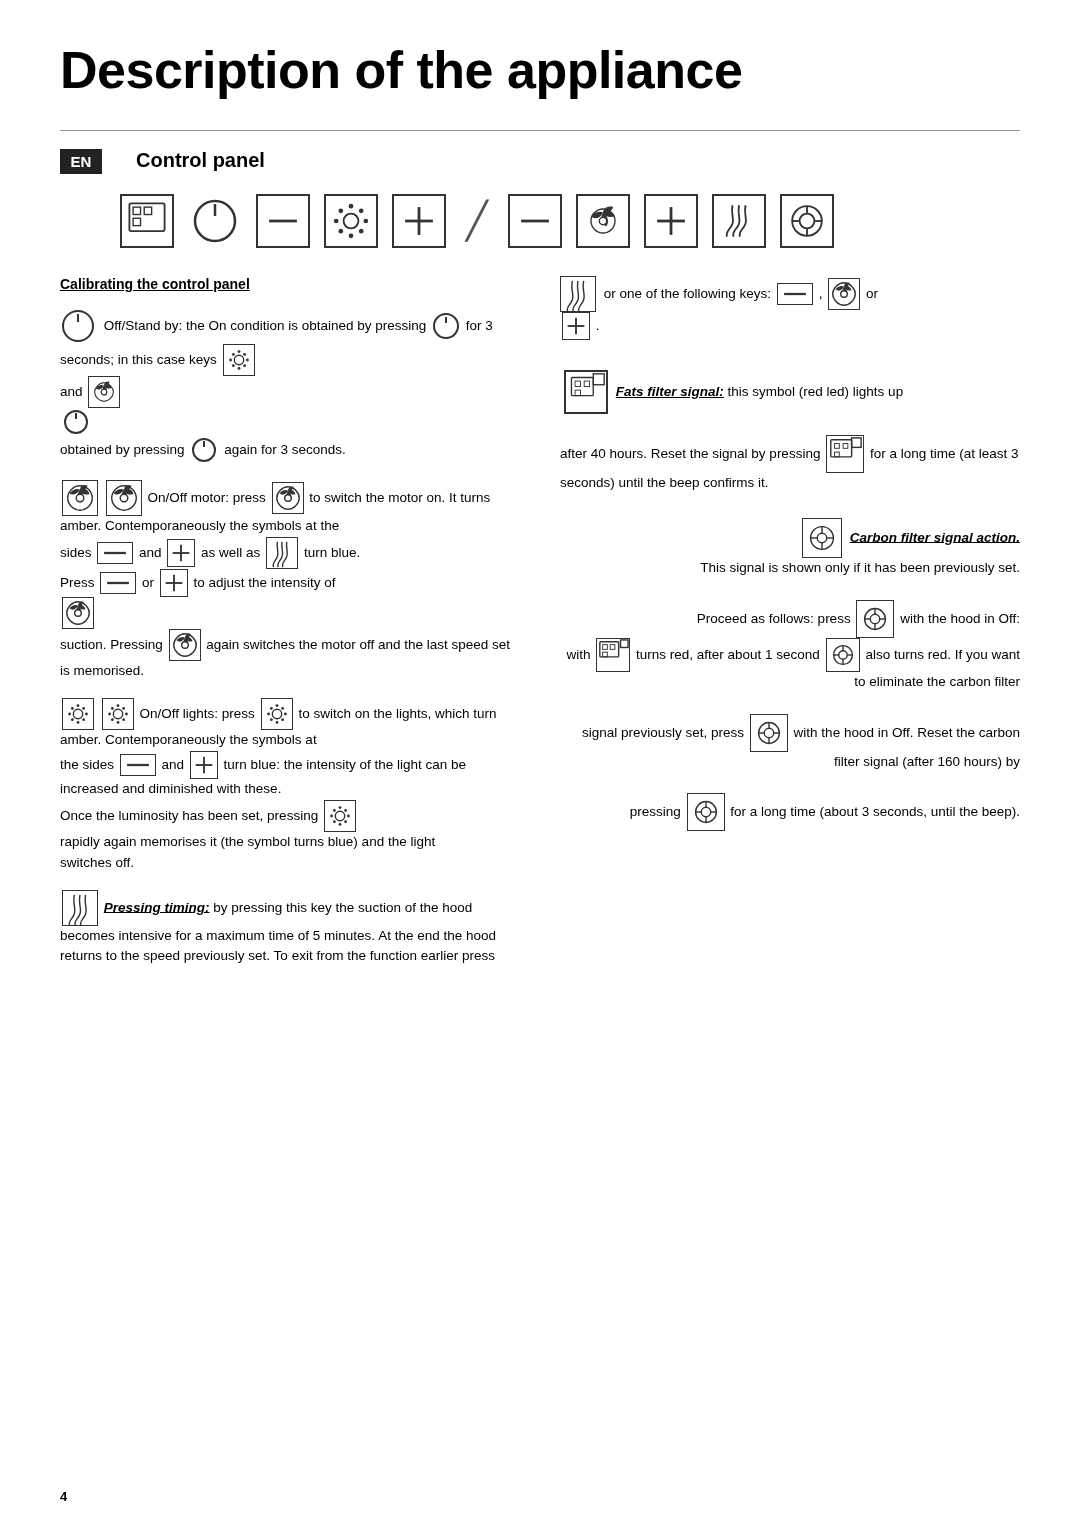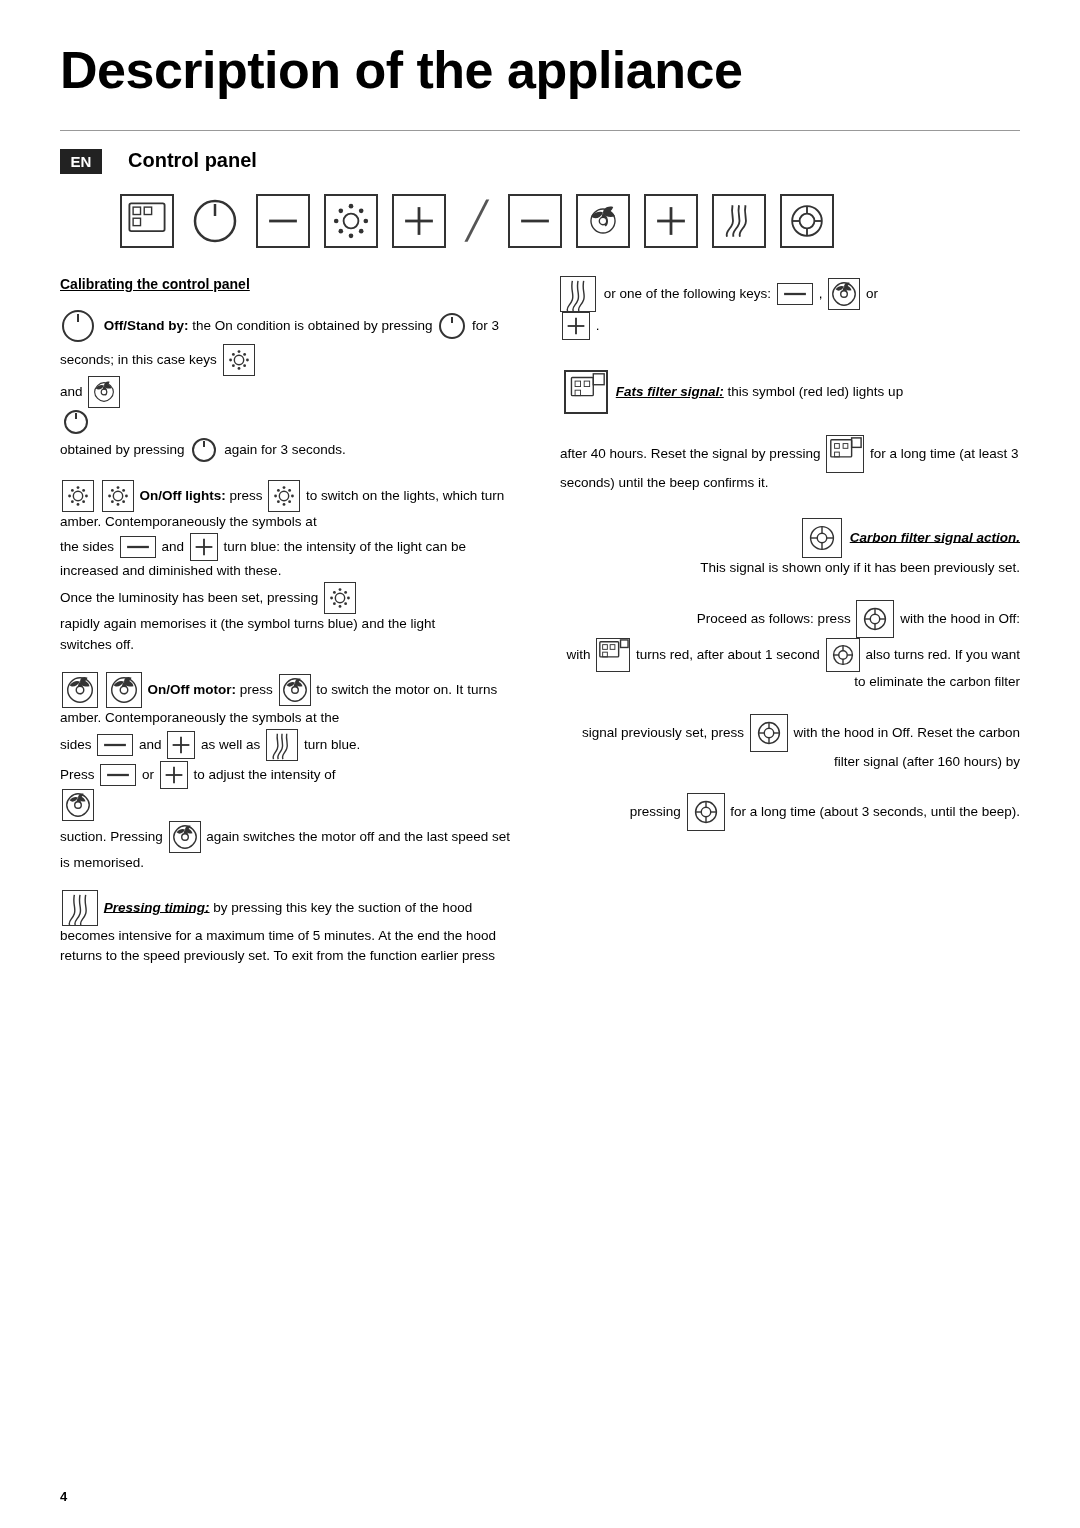--- a/index.html
+++ b/index.html
@@ -27,21 +27,21 @@
     }
 
     .top-divider {
       border: none;
       border-top: 1.5px solid #999;
       margin-bottom: 16px;
     }
 
     .lang-section {
       display: flex;
-      gap: 8px;
+      gap: 16px;
       align-items: flex-start;
       margin-bottom: 20px;
     }
 
     .lang-badge {
       background: #222;
       color: #fff;
       font-weight: bold;
       font-size: 15px;
       padding: 4px 10px;
@@ -93,21 +93,21 @@
       margin-bottom: 4px;
       text-decoration: underline;
     }
 
     .body-text {
       font-size: 13.5px;
       line-height: 1.55;
     }
 
     .bold-label {
-      font-weight: bold;
+      font-weight: normal;
     }
 
     .underline-label {
       text-decoration: underline;
       font-weight: bold;
       font-style: italic;
     }
 
     .page-num {
       position: absolute;
@@ -258,20 +258,100 @@
           <svg width="28" height="28" viewBox="0 0 28 28" style="display:inline-block;vertical-align:middle;margin:0 2px;">
             <circle cx="14" cy="14" r="11" fill="none" stroke="#333" stroke-width="2"></circle>
             <line x1="14" y1="5" x2="14" y2="11" stroke="#333" stroke-width="2"></line>
           </svg>
           <span>again for 3 seconds.</span>
         </p>
       </div>
 
       <div class="subsection section-block">
         <p class="body-text">
+          <svg width="36" height="36" viewBox="0 0 36 36" style="display:inline-block;vertical-align:middle;border:1.5px solid #333;margin:0 2px;">
+            <path d="M18 5 C11 5 5 11 5 18 C5 25 11 31 18 31 C25 31 31 25 31 18 C31 11 25 5 18 5Z" fill="none" stroke="#333" stroke-width="1.5"></path>
+            <path d="M18 9 C18 5 22 3 26 5 C24 10 20 11 18 9Z" fill="#333"></path>
+            <path d="M18 9 C22 7 27 9 28 14 C23 15 19 14 18 9Z" fill="#333"></path>
+            <path d="M18 9 C22 13 22 19 19 23 C16 19 14 14 18 9Z" fill="#333"></path>
+            <path d="M18 9 C15 14 10 16 7 13 C11 8 15 8 18 9Z" fill="#333"></path>
+            <circle cx="18" cy="18" r="4" fill="#fff" stroke="#333" stroke-width="1.5"></circle>
+          </svg>
+          <svg width="36" height="36" viewBox="0 0 36 36" style="display:inline-block;vertical-align:middle;border:1.5px solid #333;margin:0 2px;">
+            <path d="M18 5 C11 5 5 11 5 18 C5 25 11 31 18 31 C25 31 31 25 31 18 C31 11 25 5 18 5Z" fill="none" stroke="#333" stroke-width="1.5"></path>
+            <path d="M18 9 C18 5 22 3 26 5 C24 10 20 11 18 9Z" fill="#333"></path>
+            <path d="M18 9 C22 7 27 9 28 14 C23 15 19 14 18 9Z" fill="#333"></path>
+            <path d="M18 9 C22 13 22 19 19 23 C16 19 14 14 18 9Z" fill="#333"></path>
+            <path d="M18 9 C15 14 10 16 7 13 C11 8 15 8 18 9Z" fill="#333"></path>
+            <circle cx="18" cy="18" r="4" fill="#fff" stroke="#333" stroke-width="1.5"></circle>
+          </svg>
+          <span class="bold-label">On/Off motor:</span>
+          <span> press </span>
+          <svg width="32" height="32" viewBox="0 0 32 32" style="display:inline-block;vertical-align:middle;border:1.5px solid #333;margin:0 2px;">
+            <path d="M16 4 C10 4 4 10 4 16 C4 22 10 28 16 28 C22 28 28 22 28 16 C28 10 22 4 16 4Z" fill="none" stroke="#333" stroke-width="1.5"></path>
+            <path d="M16 8 C16 5 19 3 22 4 C21 8 18 9 16 8Z" fill="#333"></path>
+            <path d="M16 8 C19 6 23 8 24 12 C20 13 17 12 16 8Z" fill="#333"></path>
+            <path d="M16 8 C20 11 20 17 18 20 C15 17 13 13 16 8Z" fill="#333"></path>
+            <path d="M16 8 C14 12 10 14 7 11 C10 7 14 7 16 8Z" fill="#333"></path>
+            <circle cx="16" cy="16" r="3.5" fill="#fff" stroke="#333" stroke-width="1.5"></circle>
+          </svg>
+          <span> to switch the motor on. It turns amber. Contemporaneously the symbols at the</span>
+          <br>
+          <span>sides </span>
+          <svg width="36" height="22" viewBox="0 0 36 22" style="display:inline-block;vertical-align:middle;border:1.5px solid #333;margin:0 2px;">
+            <line x1="6" y1="11" x2="30" y2="11" stroke="#333" stroke-width="2.5"></line>
+          </svg>
+          <span> and </span>
+          <svg width="28" height="28" viewBox="0 0 28 28" style="display:inline-block;vertical-align:middle;border:1.5px solid #333;margin:0 2px;">
+            <line x1="14" y1="5" x2="14" y2="23" stroke="#333" stroke-width="2"></line>
+            <line x1="5" y1="14" x2="23" y2="14" stroke="#333" stroke-width="2"></line>
+          </svg>
+          <span> as well as </span>
+          <svg width="32" height="32" viewBox="0 0 32 32" style="display:inline-block;vertical-align:middle;border:1.5px solid #333;margin:0 2px;">
+            <path d="M11 4 C10 12 13 15 11 20 C9 25 5 27 7 31" fill="none" stroke="#333" stroke-width="1.5"></path>
+            <path d="M16 4 C15 12 18 15 16 20 C14 25 10 27 12 31" fill="none" stroke="#333" stroke-width="1.5"></path>
+            <path d="M21 4 C20 12 23 15 21 20 C19 25 15 27 17 31" fill="none" stroke="#333" stroke-width="1.5"></path>
+          </svg>
+          <span> turn blue.</span>
+          <br>
+          <span>Press </span>
+          <svg width="36" height="22" viewBox="0 0 36 22" style="display:inline-block;vertical-align:middle;border:1.5px solid #333;margin:0 2px;">
+            <line x1="6" y1="11" x2="30" y2="11" stroke="#333" stroke-width="2.5"></line>
+          </svg>
+          <span> or </span>
+          <svg width="28" height="28" viewBox="0 0 28 28" style="display:inline-block;vertical-align:middle;border:1.5px solid #333;margin:0 2px;">
+            <line x1="14" y1="5" x2="14" y2="23" stroke="#333" stroke-width="2"></line>
+            <line x1="5" y1="14" x2="23" y2="14" stroke="#333" stroke-width="2"></line>
+          </svg>
+          <span> to adjust the intensity of</span>
+          <br>
+          <svg width="32" height="32" viewBox="0 0 32 32" style="display:inline-block;vertical-align:middle;border:1.5px solid #333;margin:0 2px;">
+            <path d="M16 4 C10 4 4 10 4 16 C4 22 10 28 16 28 C22 28 28 22 28 16 C28 10 22 4 16 4Z" fill="none" stroke="#333" stroke-width="1.5"></path>
+            <path d="M16 8 C16 5 19 3 22 4 C21 8 18 9 16 8Z" fill="#333"></path>
+            <path d="M16 8 C19 6 23 8 24 12 C20 13 17 12 16 8Z" fill="#333"></path>
+            <path d="M16 8 C20 11 20 17 18 20 C15 17 13 13 16 8Z" fill="#333"></path>
+            <path d="M16 8 C14 12 10 14 7 11 C10 7 14 7 16 8Z" fill="#333"></path>
+            <circle cx="16" cy="16" r="3.5" fill="#fff" stroke="#333" stroke-width="1.5"></circle>
+          </svg>
+          <br>
+          <span>suction. Pressing </span>
+          <svg width="32" height="32" viewBox="0 0 32 32" style="display:inline-block;vertical-align:middle;border:1.5px solid #333;margin:0 2px;">
+            <path d="M16 4 C10 4 4 10 4 16 C4 22 10 28 16 28 C22 28 28 22 28 16 C28 10 22 4 16 4Z" fill="none" stroke="#333" stroke-width="1.5"></path>
+            <path d="M16 8 C16 5 19 3 22 4 C21 8 18 9 16 8Z" fill="#333"></path>
+            <path d="M16 8 C19 6 23 8 24 12 C20 13 17 12 16 8Z" fill="#333"></path>
+            <path d="M16 8 C20 11 20 17 18 20 C15 17 13 13 16 8Z" fill="#333"></path>
+            <path d="M16 8 C14 12 10 14 7 11 C10 7 14 7 16 8Z" fill="#333"></path>
+            <circle cx="16" cy="16" r="3.5" fill="#fff" stroke="#333" stroke-width="1.5"></circle>
+          </svg>
+          <span> again switches the motor off and the last speed set is memorised.</span>
+        </p>
+      </div>
+
+      <div class="subsection section-block">
+        <p class="body-text">
           <svg width="32" height="32" viewBox="0 0 32 32" style="display:inline-block;vertical-align:middle;border:1.5px solid #333;margin:0 2px;">
             <circle cx="16" cy="16" r="5" fill="none" stroke="#333" stroke-width="1.5"></circle>
             <circle cx="16" cy="7" r="1.5" fill="#333"></circle>
             <circle cx="16" cy="25" r="1.5" fill="#333"></circle>
             <circle cx="7" cy="16" r="1.5" fill="#333"></circle>
             <circle cx="25" cy="16" r="1.5" fill="#333"></circle>
             <circle cx="10" cy="10" r="1.5" fill="#333"></circle>
             <circle cx="22" cy="22" r="1.5" fill="#333"></circle>
             <circle cx="22" cy="10" r="1.5" fill="#333"></circle>
             <circle cx="10" cy="22" r="1.5" fill="#333"></circle>
@@ -322,100 +402,20 @@
             <circle cx="25" cy="16" r="1.5" fill="#333"></circle>
             <circle cx="10" cy="10" r="1.5" fill="#333"></circle>
             <circle cx="22" cy="22" r="1.5" fill="#333"></circle>
             <circle cx="22" cy="10" r="1.5" fill="#333"></circle>
             <circle cx="10" cy="22" r="1.5" fill="#333"></circle>
           </svg>
           <br>
           <span>rapidly again memorises it (the symbol turns blue) and the light</span>
           <br>
           <span>switches off.</span>
-        </p>
-      </div>
-
-      <div class="subsection section-block">
-        <p class="body-text">
-          <svg width="36" height="36" viewBox="0 0 36 36" style="display:inline-block;vertical-align:middle;border:1.5px solid #333;margin:0 2px;">
-            <path d="M18 5 C11 5 5 11 5 18 C5 25 11 31 18 31 C25 31 31 25 31 18 C31 11 25 5 18 5Z" fill="none" stroke="#333" stroke-width="1.5"></path>
-            <path d="M18 9 C18 5 22 3 26 5 C24 10 20 11 18 9Z" fill="#333"></path>
-            <path d="M18 9 C22 7 27 9 28 14 C23 15 19 14 18 9Z" fill="#333"></path>
-            <path d="M18 9 C22 13 22 19 19 23 C16 19 14 14 18 9Z" fill="#333"></path>
-            <path d="M18 9 C15 14 10 16 7 13 C11 8 15 8 18 9Z" fill="#333"></path>
-            <circle cx="18" cy="18" r="4" fill="#fff" stroke="#333" stroke-width="1.5"></circle>
-          </svg>
-          <svg width="36" height="36" viewBox="0 0 36 36" style="display:inline-block;vertical-align:middle;border:1.5px solid #333;margin:0 2px;">
-            <path d="M18 5 C11 5 5 11 5 18 C5 25 11 31 18 31 C25 31 31 25 31 18 C31 11 25 5 18 5Z" fill="none" stroke="#333" stroke-width="1.5"></path>
-            <path d="M18 9 C18 5 22 3 26 5 C24 10 20 11 18 9Z" fill="#333"></path>
-            <path d="M18 9 C22 7 27 9 28 14 C23 15 19 14 18 9Z" fill="#333"></path>
-            <path d="M18 9 C22 13 22 19 19 23 C16 19 14 14 18 9Z" fill="#333"></path>
-            <path d="M18 9 C15 14 10 16 7 13 C11 8 15 8 18 9Z" fill="#333"></path>
-            <circle cx="18" cy="18" r="4" fill="#fff" stroke="#333" stroke-width="1.5"></circle>
-          </svg>
-          <span class="bold-label">On/Off motor:</span>
-          <span> press </span>
-          <svg width="32" height="32" viewBox="0 0 32 32" style="display:inline-block;vertical-align:middle;border:1.5px solid #333;margin:0 2px;">
-            <path d="M16 4 C10 4 4 10 4 16 C4 22 10 28 16 28 C22 28 28 22 28 16 C28 10 22 4 16 4Z" fill="none" stroke="#333" stroke-width="1.5"></path>
-            <path d="M16 8 C16 5 19 3 22 4 C21 8 18 9 16 8Z" fill="#333"></path>
-            <path d="M16 8 C19 6 23 8 24 12 C20 13 17 12 16 8Z" fill="#333"></path>
-            <path d="M16 8 C20 11 20 17 18 20 C15 17 13 13 16 8Z" fill="#333"></path>
-            <path d="M16 8 C14 12 10 14 7 11 C10 7 14 7 16 8Z" fill="#333"></path>
-            <circle cx="16" cy="16" r="3.5" fill="#fff" stroke="#333" stroke-width="1.5"></circle>
-          </svg>
-          <span> to switch the motor on. It turns amber. Contemporaneously the symbols at the</span>
-          <br>
-          <span>sides </span>
-          <svg width="36" height="22" viewBox="0 0 36 22" style="display:inline-block;vertical-align:middle;border:1.5px solid #333;margin:0 2px;">
-            <line x1="6" y1="11" x2="30" y2="11" stroke="#333" stroke-width="2.5"></line>
-          </svg>
-          <span> and </span>
-          <svg width="28" height="28" viewBox="0 0 28 28" style="display:inline-block;vertical-align:middle;border:1.5px solid #333;margin:0 2px;">
-            <line x1="14" y1="5" x2="14" y2="23" stroke="#333" stroke-width="2"></line>
-            <line x1="5" y1="14" x2="23" y2="14" stroke="#333" stroke-width="2"></line>
-          </svg>
-          <span> as well as </span>
-          <svg width="32" height="32" viewBox="0 0 32 32" style="display:inline-block;vertical-align:middle;border:1.5px solid #333;margin:0 2px;">
-            <path d="M11 4 C10 12 13 15 11 20 C9 25 5 27 7 31" fill="none" stroke="#333" stroke-width="1.5"></path>
-            <path d="M16 4 C15 12 18 15 16 20 C14 25 10 27 12 31" fill="none" stroke="#333" stroke-width="1.5"></path>
-            <path d="M21 4 C20 12 23 15 21 20 C19 25 15 27 17 31" fill="none" stroke="#333" stroke-width="1.5"></path>
-          </svg>
-          <span> turn blue.</span>
-          <br>
-          <span>Press </span>
-          <svg width="36" height="22" viewBox="0 0 36 22" style="display:inline-block;vertical-align:middle;border:1.5px solid #333;margin:0 2px;">
-            <line x1="6" y1="11" x2="30" y2="11" stroke="#333" stroke-width="2.5"></line>
-          </svg>
-          <span> or </span>
-          <svg width="28" height="28" viewBox="0 0 28 28" style="display:inline-block;vertical-align:middle;border:1.5px solid #333;margin:0 2px;">
-            <line x1="14" y1="5" x2="14" y2="23" stroke="#333" stroke-width="2"></line>
-            <line x1="5" y1="14" x2="23" y2="14" stroke="#333" stroke-width="2"></line>
-          </svg>
-          <span> to adjust the intensity of</span>
-          <br>
-          <svg width="32" height="32" viewBox="0 0 32 32" style="display:inline-block;vertical-align:middle;border:1.5px solid #333;margin:0 2px;">
-            <path d="M16 4 C10 4 4 10 4 16 C4 22 10 28 16 28 C22 28 28 22 28 16 C28 10 22 4 16 4Z" fill="none" stroke="#333" stroke-width="1.5"></path>
-            <path d="M16 8 C16 5 19 3 22 4 C21 8 18 9 16 8Z" fill="#333"></path>
-            <path d="M16 8 C19 6 23 8 24 12 C20 13 17 12 16 8Z" fill="#333"></path>
-            <path d="M16 8 C20 11 20 17 18 20 C15 17 13 13 16 8Z" fill="#333"></path>
-            <path d="M16 8 C14 12 10 14 7 11 C10 7 14 7 16 8Z" fill="#333"></path>
-            <circle cx="16" cy="16" r="3.5" fill="#fff" stroke="#333" stroke-width="1.5"></circle>
-          </svg>
-          <br>
-          <span>suction. Pressing </span>
-          <svg width="32" height="32" viewBox="0 0 32 32" style="display:inline-block;vertical-align:middle;border:1.5px solid #333;margin:0 2px;">
-            <path d="M16 4 C10 4 4 10 4 16 C4 22 10 28 16 28 C22 28 28 22 28 16 C28 10 22 4 16 4Z" fill="none" stroke="#333" stroke-width="1.5"></path>
-            <path d="M16 8 C16 5 19 3 22 4 C21 8 18 9 16 8Z" fill="#333"></path>
-            <path d="M16 8 C19 6 23 8 24 12 C20 13 17 12 16 8Z" fill="#333"></path>
-            <path d="M16 8 C20 11 20 17 18 20 C15 17 13 13 16 8Z" fill="#333"></path>
-            <path d="M16 8 C14 12 10 14 7 11 C10 7 14 7 16 8Z" fill="#333"></path>
-            <circle cx="16" cy="16" r="3.5" fill="#fff" stroke="#333" stroke-width="1.5"></circle>
-          </svg>
-          <span> again switches the motor off and the last speed set is memorised.</span>
         </p>
       </div>
 
       <div class="subsection section-block">
         <p class="body-text">
           <svg width="36" height="36" viewBox="0 0 36 36" style="display:inline-block;vertical-align:middle;border:1.5px solid #333;margin:0 2px;">
             <path d="M12 4 C10 14 14 18 12 24 C10 30 5 32 7 36" fill="none" stroke="#333" stroke-width="1.5"></path>
             <path d="M18 4 C16 14 20 18 18 24 C16 30 11 32 13 36" fill="none" stroke="#333" stroke-width="1.5"></path>
             <path d="M24 4 C22 14 26 18 24 24 C22 30 17 32 19 36" fill="none" stroke="#333" stroke-width="1.5"></path>
           </svg>

